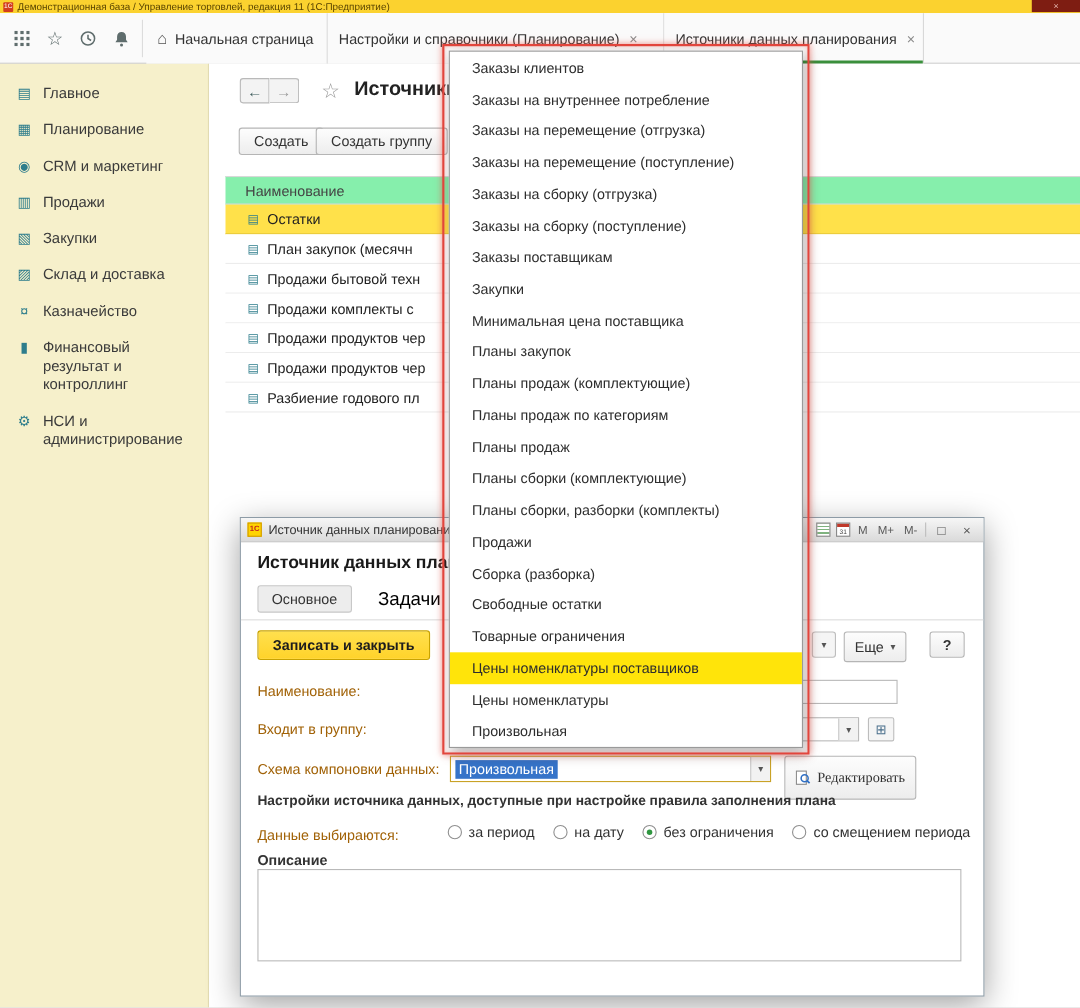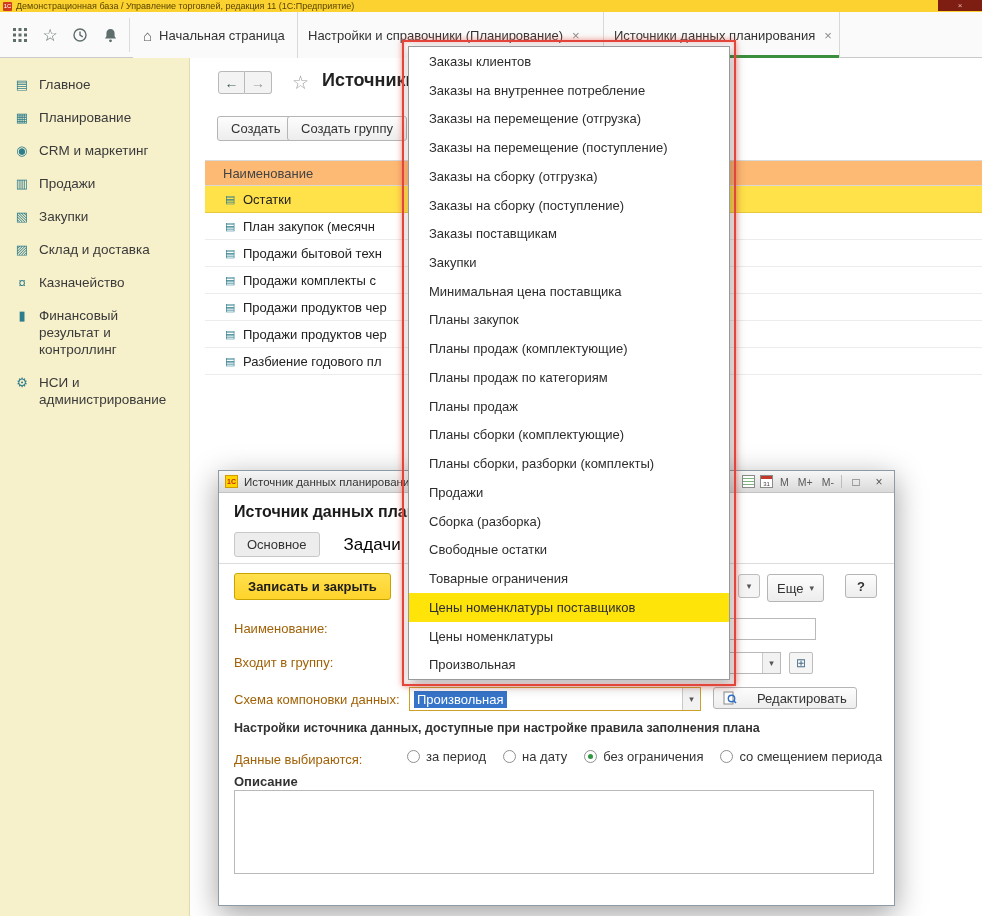--- a/index.html
+++ b/index.html
@@ -30,21 +30,21 @@
   .main { position:absolute; left:190px; top:58px; width:792px; height:858px; background:#fff; }
   .navgrp { position:absolute; left:28px; top:13px; display:flex; }
   .navbtn { width:27px; height:23px; background:#f3f3f3; border:1px solid #b9b9b9; display:flex; align-items:center; justify-content:center; font-size:14px; color:#3c5a5a; cursor:pointer; }
   .navbtn.b1 { border-radius:3px 0 0 3px; }
   .navbtn.b2 { border-radius:0 3px 3px 0; border-left:none; color:#9a9a9a; }
   .fav-star { position:absolute; left:102px; top:13px; font-size:19px; color:#9a9a9a; cursor:pointer; }
   .page-title { position:absolute; left:132px; top:12px; font-size:18px; font-weight:bold; color:#222; white-space:nowrap; }
   .btn { display:inline-flex; align-items:center; justify-content:center; background:linear-gradient(#fdfdfd,#ededed); border:1px solid #b5b5b5; border-radius:3px; font-size:13px; color:#333; padding:4px 13px; cursor:pointer; white-space:nowrap; }
   .create-btn { position:absolute; left:27px; top:58px; }
   .create-grp-btn { position:absolute; left:97px; top:58px; }
-  .tbl-header { position:absolute; left:15px; right:0; top:102px; height:26px; background:#fdba74; border-top:1px solid #d8d8d8; border-bottom:1px solid #d8d8d8; font-size:13px; color:#444; display:flex; align-items:center; padding-left:18px; }
+  .tbl-header { position:absolute; left:15px; right:0; top:102px; height:26px; background:#86efac; border-top:1px solid #d8d8d8; border-bottom:1px solid #d8d8d8; font-size:13px; color:#444; display:flex; align-items:center; padding-left:18px; }
   .tbl-rows { position:absolute; left:15px; right:0; top:128px; }
   .trow { height:27px; display:flex; align-items:center; padding-left:20px; font-size:13px; color:#222; border-bottom:1px solid #ececec; cursor:pointer; background:#fff; white-space:nowrap; overflow:hidden; }
   .trow .ri { color:#2e7d8c; font-size:11px; width:18px; flex:0 0 18px; }
   .trow.sel { background:#ffe14a; border-bottom:1px solid #e8c93a; }
 
   
   .dialog { position:absolute; left:218px; top:470px; width:677px; height:436px; background:#fff; border:1px solid #8d9ba6; box-shadow:0 8px 28px rgba(0,0,0,.38); z-index:10; }
   .dlg-titlebar { position:absolute; left:0; top:0; right:0; height:22px; background:linear-gradient(#f6f6f6,#dadada); border-bottom:1px solid #c2c2c2; display:flex; align-items:center; padding:0 6px; }
   .dlg-logo { width:13px; height:13px; background:#ffd400; border:1px solid #d09a00; color:#c3251a; font-size:7px; font-weight:bold; line-height:11px; text-align:center; }
   .dlg-title { font-size:11.5px; color:#333; margin-left:6px; white-space:nowrap; overflow:hidden; flex:1; }
@@ -68,21 +68,21 @@
   .help-btn { position:absolute; left:626px; top:103px; width:32px; height:24px; padding:3px 0; font-weight:bold; }
 
   .flabel { position:absolute; left:15px; font-size:13px; color:#a16207; white-space:nowrap; }
   .inp { position:absolute; background:#fff; border:1px solid #b9b9b9; height:22px; }
   .combo-wrap { position:absolute; height:22px; border:1px solid #b9b9b9; background:#fff; display:flex; }
   .combo-arrow { width:18px; border-left:1px solid #c9c9c9; background:#f2f2f2; display:flex; align-items:center; justify-content:center; font-size:9px; color:#555; cursor:pointer; }
   .choose-btn { position:absolute; width:24px; height:22px; background:#f5f5f5; border:1px solid #bdbdbd; border-radius:2px; font-size:12px; color:#4a6f8c; display:flex; align-items:center; justify-content:center; cursor:pointer; }
   .schema-combo { position:absolute; left:190px; top:216px; width:292px; height:24px; border:1px solid #c9a227; background:#fff; display:flex; cursor:pointer; }
   .schema-text { flex:1; display:flex; align-items:center; padding-left:4px; font-size:13px; }
   .schema-text span { background:#3674c9; color:#fff; padding:1px 3px; }
-  .edit-btn { position:absolute; left:494px; top:216px; height:22px; padding:3px 9px; gap:20px; }
+  .edit-btn { position:absolute; left:494px; top:216px; height:40px; padding:3px 9px; gap:6px;font-family:Liberation Serif, serif; }
 
   .settings-hdr { position:absolute; left:15px; top:250px; font-size:12.5px; font-weight:bold; color:#333; white-space:nowrap; }
   .radio-row { position:absolute; left:188px; top:278px; display:flex; gap:17px; align-items:center; }
   .radio { display:flex; align-items:center; gap:6px; font-size:13px; color:#333; cursor:pointer; }
   .rb { width:13px; height:13px; border:1px solid #8f8f8f; border-radius:50%; background:#fff; position:relative; flex:0 0 13px; }
   .radio.sel .rb::after { content:""; position:absolute; left:3px; top:3px; right:3px; bottom:3px; border-radius:50%; background:#2f9640; }
   .desc-label { position:absolute; left:15px; top:303px; font-size:13px; font-weight:bold; color:#333; }
   .desc-area { position:absolute; left:15px; top:319px; width:640px; height:84px; border:1px solid #b9b9b9; resize:none; font-family:"Liberation Sans", sans-serif; font-size:13px; }
 
   

